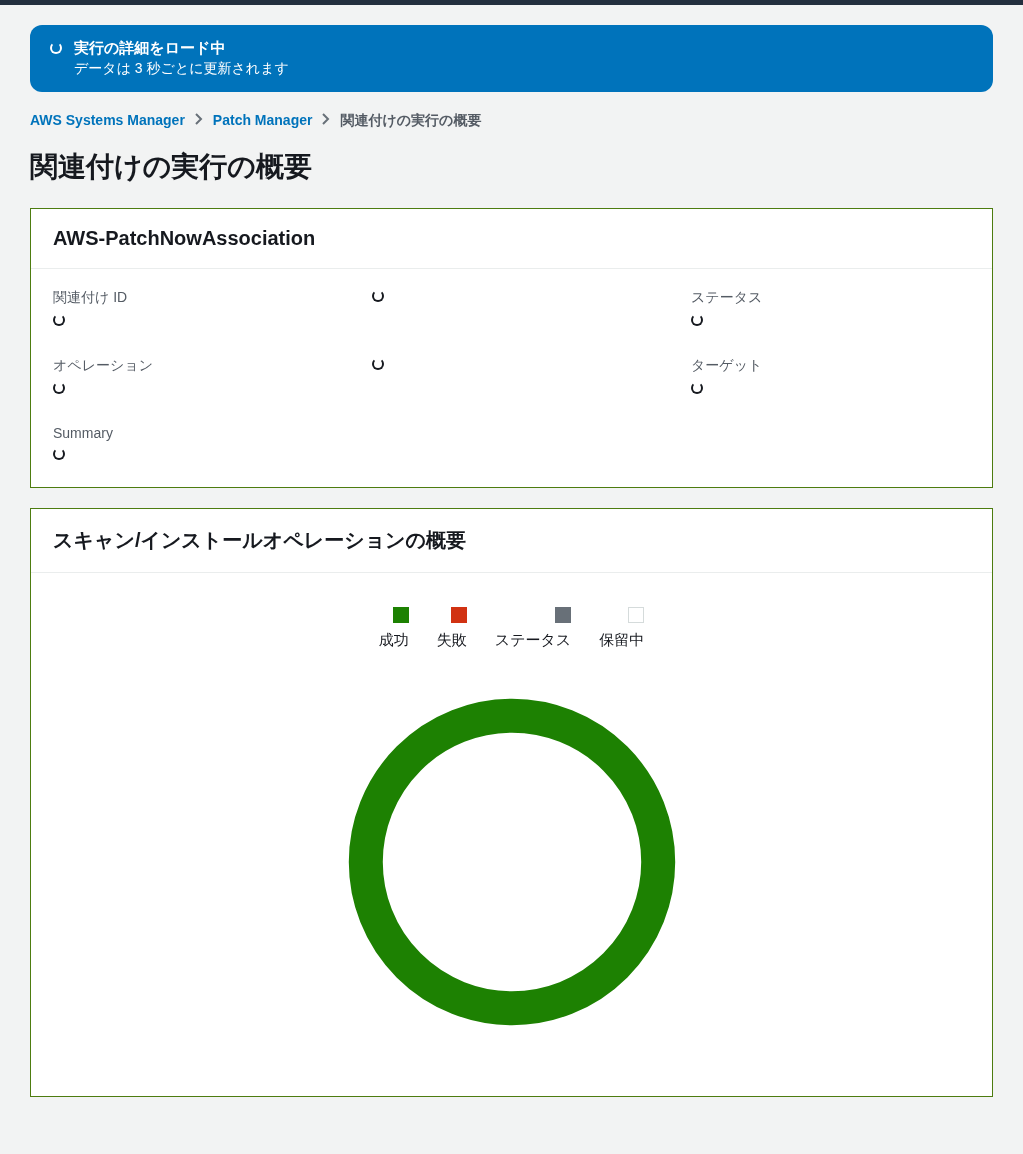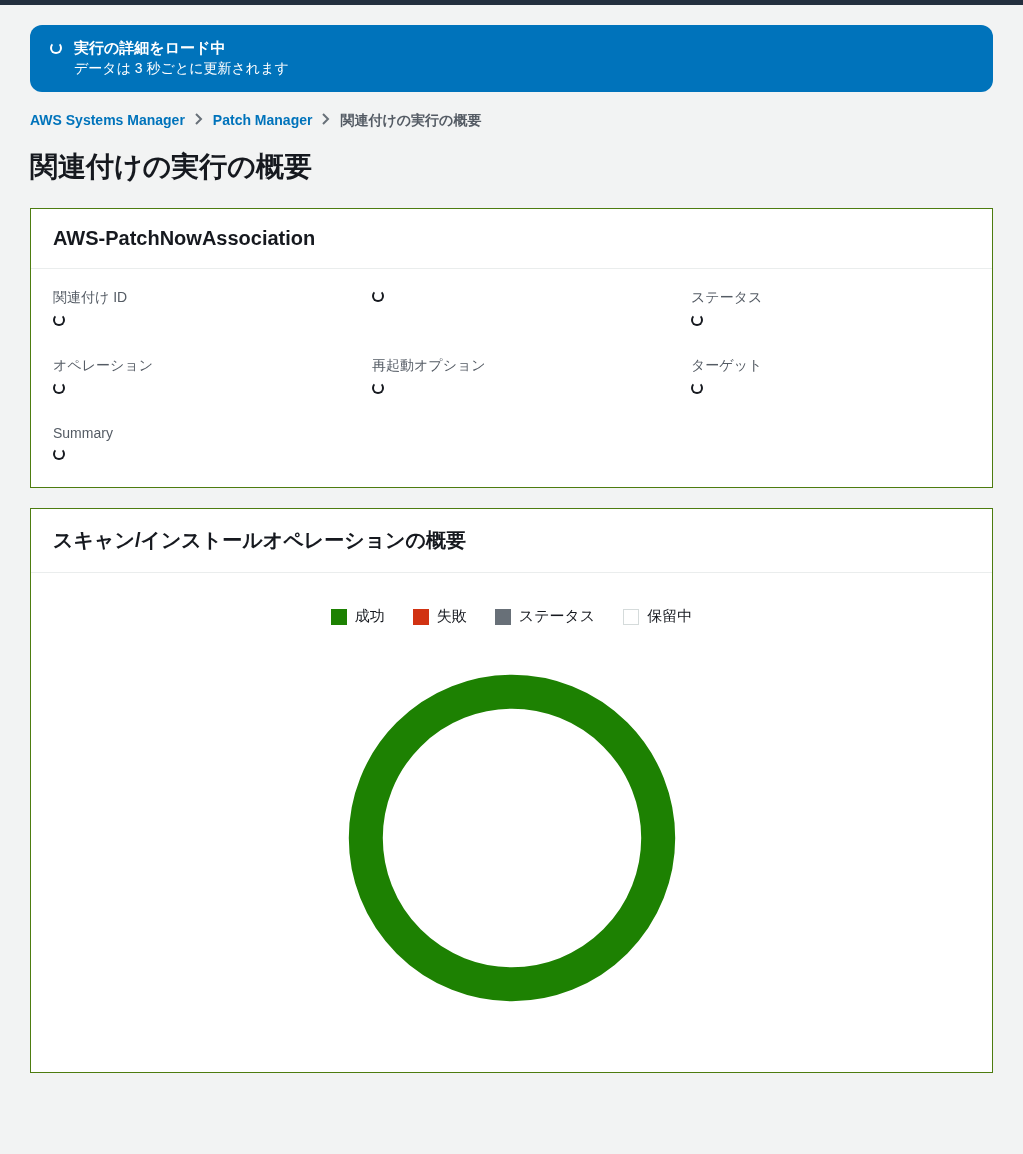--- a/index.html
+++ b/index.html
@@ -107,23 +107,24 @@
 
     .legend {
       display: flex;
       justify-content: center;
       align-items: center;
       gap: 28px;
       padding: 14px 0 22px 0;
     }
     .legend-item {
       display: flex;
-      align-items: center;
+      align-items: flex-end;
       gap: 8px;
       font-size: 15px;
+      flex-direction: column;
     }
     .legend-swatch {
       width: 16px;
       height: 16px;
       display: inline-block;
     }
     .donut-wrap {
       display: flex;
       justify-content: center;
       padding: 20px 0 40px 0;
@@ -183,21 +184,20 @@
         </div>
         <div>
           <div class="field-label">ステータス</div>
           <div class="field-value"><span class="spinner dark"></span></div>
         </div>
         <div>
           <div class="field-label">オペレーション</div>
           <div class="field-value"><span class="spinner dark"></span></div>
         </div>
         <div>
-          <div class="field-label">再起動オプション</div>
           <div class="field-value"><span class="spinner dark"></span></div>
         </div>
         <div>
           <div class="field-label">ターゲット</div>
           <div class="field-value"><span class="spinner dark"></span></div>
         </div>
         <div>
           <div class="field-label">Summary</div>
           <div class="field-value"><span class="spinner dark"></span></div>
         </div>

